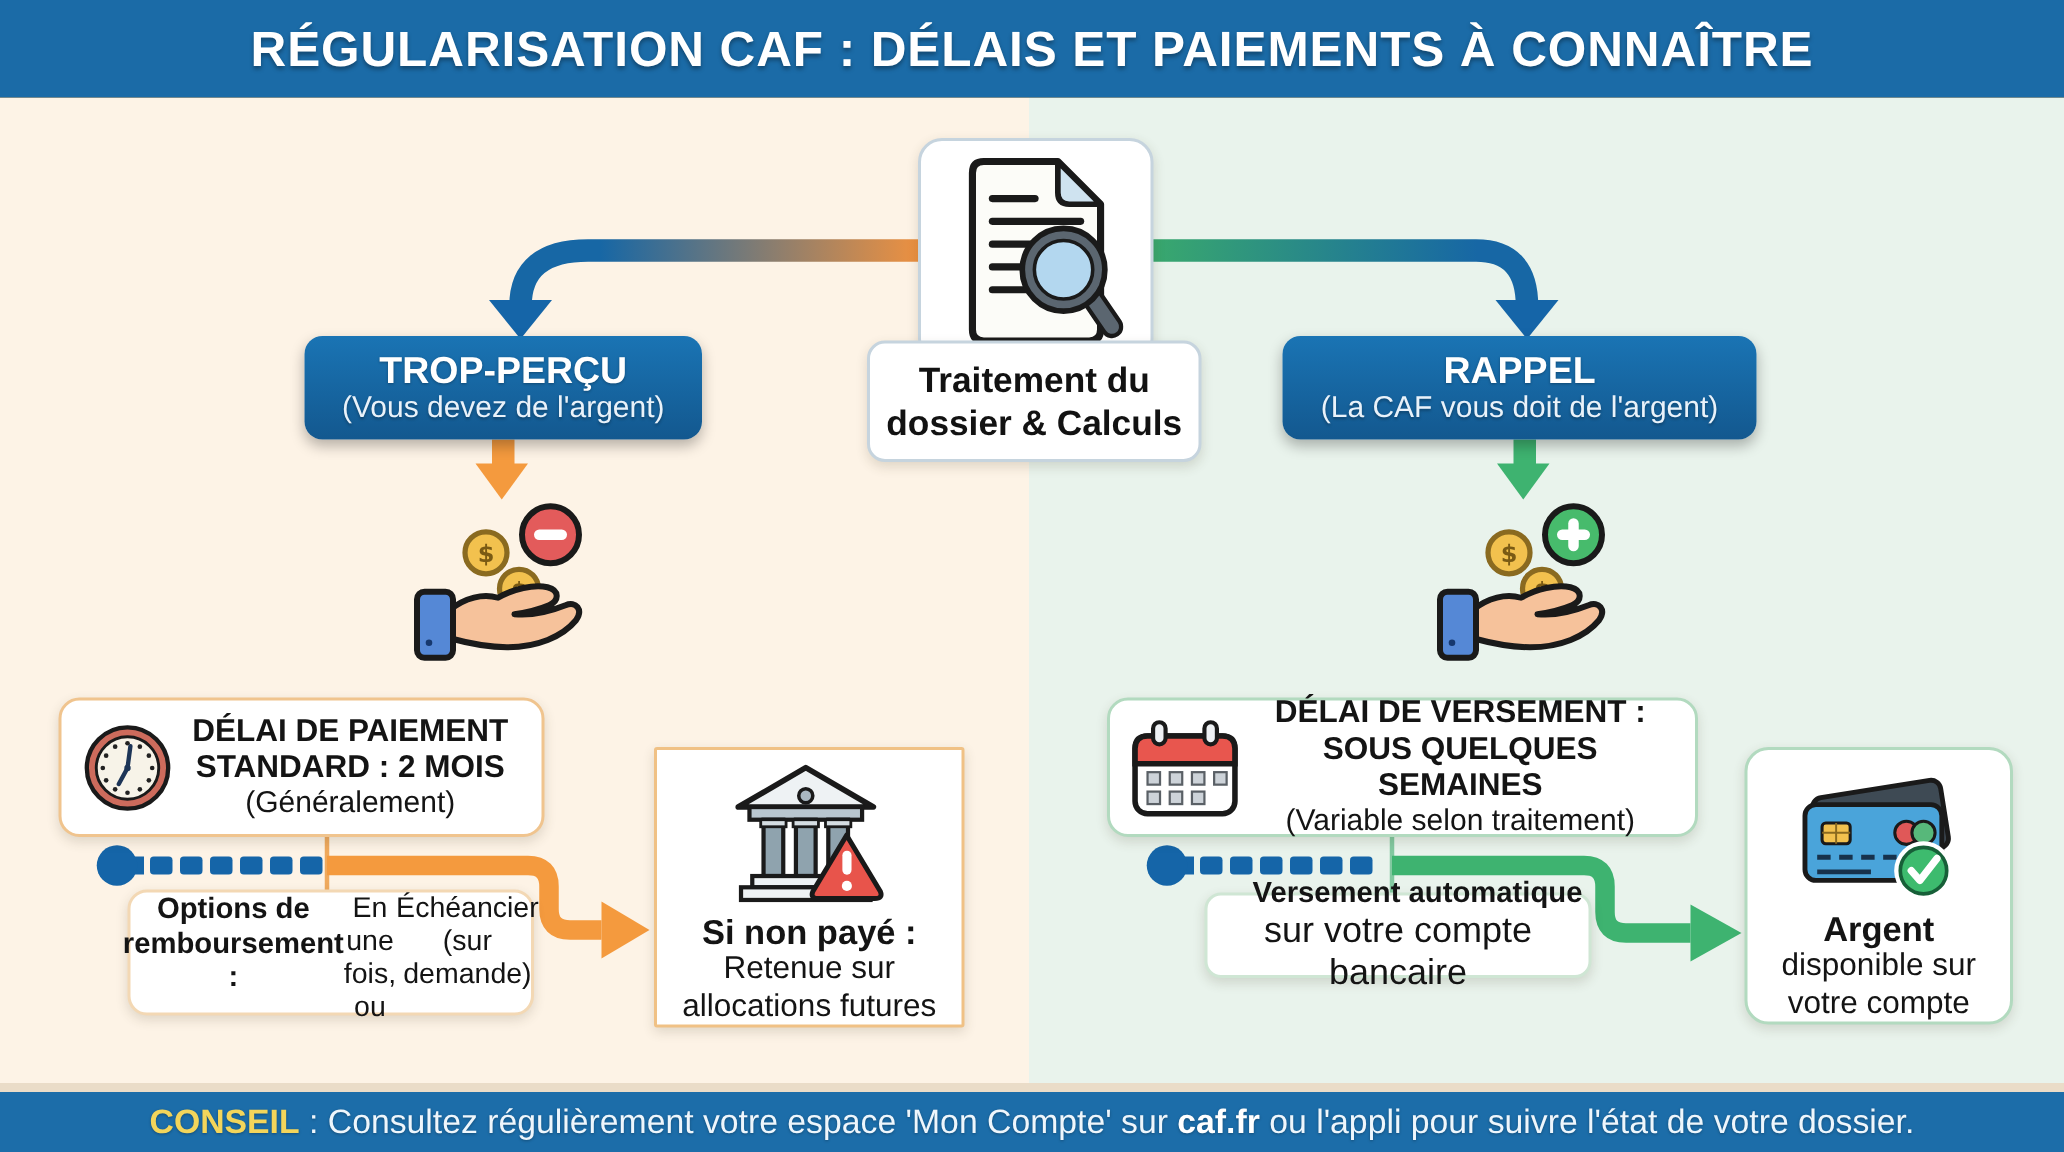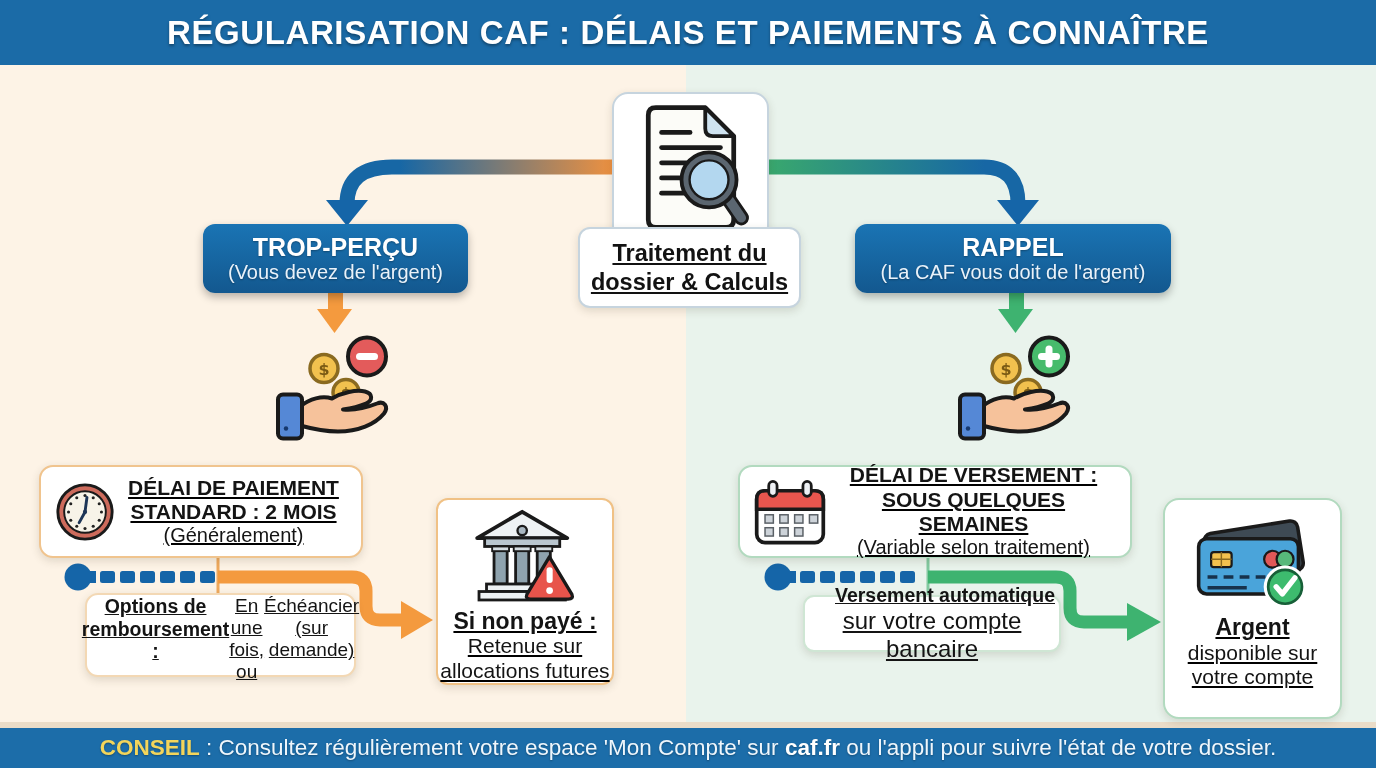--- a/index.html
+++ b/index.html
@@ -13,21 +13,21 @@
   #bg-right{left:686px;top:65px;width:690px;height:657px;background:#e9f3ec;}
   #pale-strip{left:0;top:722px;width:1376px;height:6px;background:rgba(255,255,255,.78);}
   
   #header{left:0;top:0;width:1376px;height:65px;background:#1b6ba7;display:flex;align-items:center;justify-content:center;}
   #header .title{color:#fff;font-size:33px;font-weight:800;letter-spacing:.6px;text-shadow:0 2px 3px rgba(0,0,0,.35);white-space:nowrap;}
   #footer{left:0;top:728px;width:1376px;height:40px;background:#1c6da9;display:flex;align-items:center;justify-content:center;white-space:pre;}
   #footer span{font-size:22.5px;color:#eef6fc;text-shadow:0 1px 2px rgba(0,0,0,.3);}
   #footer .conseil{color:#f3d55b;font-weight:bold;}
   #footer .bold{font-weight:bold;color:#ffffff;}
   
-  .card{background:#ffffff;border-radius:14px;box-shadow:0 3px 8px rgba(70,60,40,.16);text-decoration:underline;}
+  .card{background:#ffffff;border-radius:14px;box-shadow:0 3px 8px rgba(70,60,40,.16);}
   .node{
     background:linear-gradient(180deg,#1a74b4,#13588f);border-radius:12px;
     box-shadow:0 4px 9px rgba(0,0,0,.28);color:#fff;display:flex;flex-direction:column;
     align-items:center;justify-content:center;text-align:center;line-height:1.15;
   }
   .node .t{font-size:25px;font-weight:bold;text-shadow:0 1px 2px rgba(0,0,0,.3);}
   .node .s{font-size:20px;color:#e9f2fa;text-shadow:0 1px 2px rgba(0,0,0,.3);}
   .txt{color:#141414;text-align:center;line-height:1.16;}
   
   #doc-box{left:612px;top:92px;width:153px;height:146px;border:2px solid #c6d4de;border-radius:16px;display:flex;align-items:center;justify-content:center;}
@@ -46,22 +46,22 @@
   .delaybox .l1,.delaybox .l2{font-size:21px;font-weight:bold;}
   .delaybox .l3{font-size:20px;}
   
   #options-left{left:85px;top:593px;width:267px;height:80px;border:2px solid #f3d8b4;border-radius:13px;display:flex;flex-direction:row;justify-content:center;}
   #options-left .l1{font-size:19.5px;font-weight:bold;}
   #options-left .l2,#options-left .l3{font-size:19px;}
   #auto-right{left:803px;top:595px;width:254px;height:53px;border:2px solid #cfe6d4;border-radius:11px;display:flex;flex-direction:column;justify-content:center;}
   #auto-right .l1{font-size:19.5px;font-weight:bold;padding-left:26px;}
   #auto-right .l2{font-size:24px;}
   
-  #outcome-left{left:436px;top:498px;width:178px;height:187px;border:2px solid #f0c185;border-radius:12px;display:flex;flex-direction:column;align-items:center;padding-top:8px;box-sizing:border-box;}
-  #outcome-right{left:1163px;top:498px;width:179px;height:221px;border:2px solid #b2dabf;border-radius:16px;display:flex;flex-direction:column;align-items:center;padding-top:12px;box-sizing:border-box;}
+  #outcome-left{left:436px;top:498px;width:207px;height:187px;border:2px solid #f0c185;border-radius:2px;display:flex;flex-direction:column;align-items:center;padding-top:8px;box-sizing:border-box;}
+  #outcome-right{left:1163px;top:498px;width:179px;height:185px;border:2px solid #b2dabf;border-radius:16px;display:flex;flex-direction:column;align-items:center;padding-top:12px;box-sizing:border-box;}
   .outcome-t{font-size:23px;font-weight:bold;}
   .outcome-l{font-size:21px;}
   svg{display:block;}
 </style>
 </head>
 <body>
 
 <div id="stage">
 
   <div class="abs" id="bg-left"></div>

